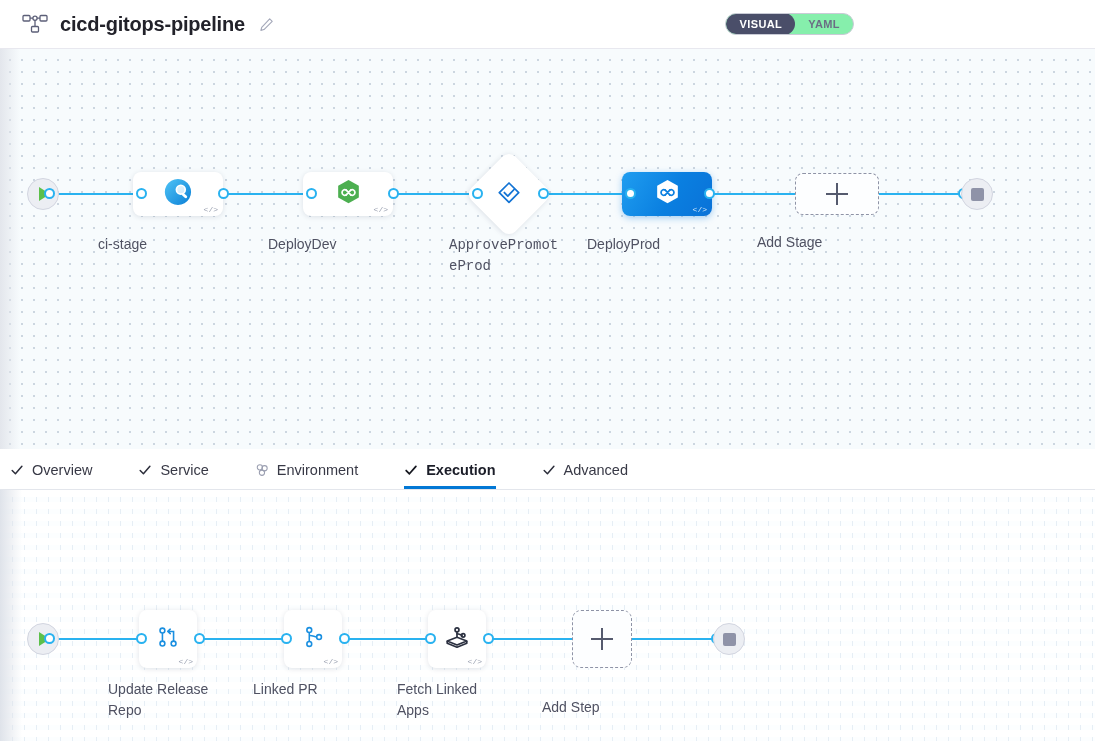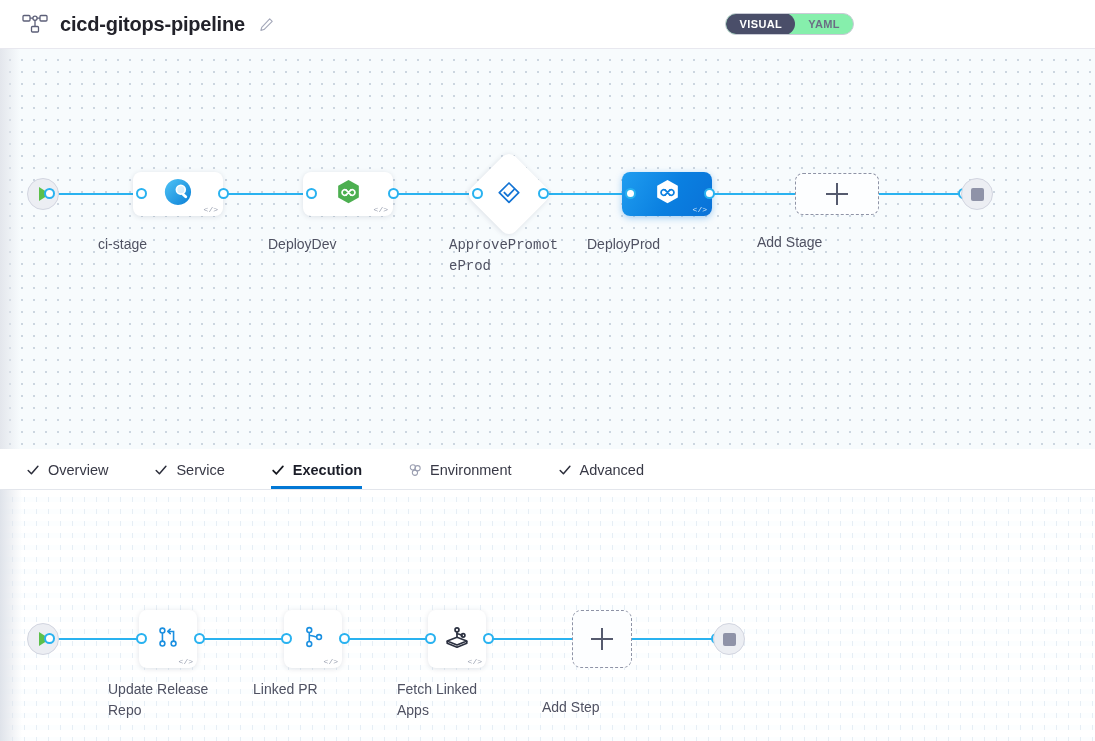--- a/index.html
+++ b/index.html
@@ -66,21 +66,21 @@
     z-index: 5; pointer-events: none;
   }
 
   
   .tabbar {
     position: absolute; left: 0; top: 449px;
     width: 1095px; height: 41px;
     background: #ffffff;
     border-bottom: 1px solid #e3e6ec;
     display: flex; align-items: flex-end;
-    padding-left: 26px;
+    padding-left: 10px;
     z-index: 30;
   }
   .tab {
     display: flex; align-items: center; gap: 8px;
     height: 40px; margin-right: 46px;
     font-size: 14.5px; color: #383946;
     cursor: pointer; position: relative;
     padding-top: 2px;
   }
   .tab.active { font-weight: bold; color: #1b1d28; }
@@ -349,38 +349,38 @@
 
     <div class="tab">
       <span class="tab-check">
         <svg viewBox="0 0 16 16" width="14" height="14">
           <path d="M2.5 8.6 L6.2 12.3 L13.6 3.8" fill="none" stroke="#2b2d3a" stroke-width="1.7" stroke-linecap="round" stroke-linejoin="round"></path>
         </svg>
       </span>
       <span>Service</span>
     </div>
 
-    <div class="tab active">
-      <span class="tab-check">
-        <svg viewBox="0 0 16 16" width="14" height="14">
-          <path d="M2.5 8.6 L6.2 12.3 L13.6 3.8" fill="none" stroke="#15171f" stroke-width="2" stroke-linecap="round" stroke-linejoin="round"></path>
-        </svg>
-      </span>
-      <span>Execution</span>
-    </div>
-
     <div class="tab">
       <span class="tab-check">
         <svg viewBox="0 0 16 16" width="15" height="15">
           <circle cx="5.2" cy="4.6" r="2.8" fill="none" stroke="#9a9eb0" stroke-width="1.1"></circle>
           <circle cx="10.2" cy="5.6" r="2.8" fill="none" stroke="#9a9eb0" stroke-width="1.1"></circle>
           <circle cx="7.4" cy="10.4" r="2.8" fill="none" stroke="#9a9eb0" stroke-width="1.1"></circle>
         </svg>
       </span>
       <span>Environment</span>
+    </div>
+
+    <div class="tab active">
+      <span class="tab-check">
+        <svg viewBox="0 0 16 16" width="14" height="14">
+          <path d="M2.5 8.6 L6.2 12.3 L13.6 3.8" fill="none" stroke="#15171f" stroke-width="2" stroke-linecap="round" stroke-linejoin="round"></path>
+        </svg>
+      </span>
+      <span>Execution</span>
     </div>
 
     <div class="tab">
       <span class="tab-check">
         <svg viewBox="0 0 16 16" width="14" height="14">
           <path d="M2.5 8.6 L6.2 12.3 L13.6 3.8" fill="none" stroke="#2b2d3a" stroke-width="1.7" stroke-linecap="round" stroke-linejoin="round"></path>
         </svg>
       </span>
       <span>Advanced</span>
     </div>

